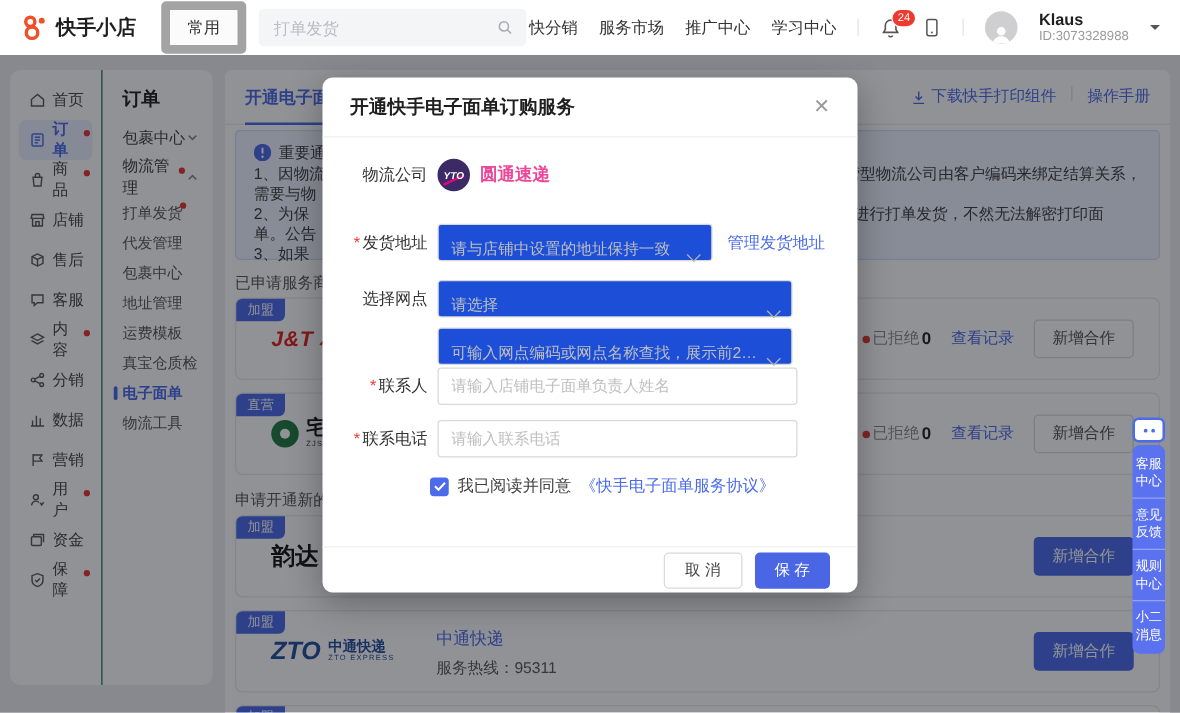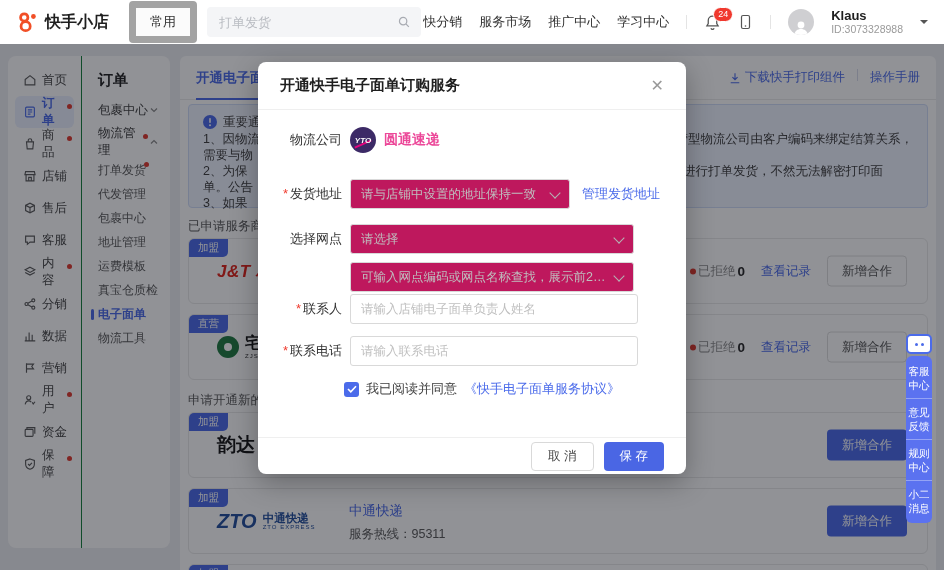--- a/index.html
+++ b/index.html
@@ -84,21 +84,21 @@
   .fitem{padding:6px 2px;font-size:10.5px;line-height:14px;color:#fff;text-align:center;cursor:pointer;border-top:1px solid rgba(255,255,255,0.35);}
   .fitem:first-child{border-top:none;}
   .modal{position:absolute;left:258px;top:62px;width:428px;height:412px;background:#fff;border-radius:8px;z-index:70;box-shadow:0 8px 28px rgba(0,0,0,0.3);font-size:13px;}
   .m-head{height:48px;display:flex;align-items:center;justify-content:space-between;padding:0 22px;border-bottom:1px solid #efefef;box-sizing:border-box;}
   .m-title{font-size:15px;font-weight:bold;color:#1f1f1f;}
   .m-close{font-size:16px;color:#999;cursor:pointer;line-height:1;}
   .m-row{position:absolute;left:0;display:flex;align-items:center;width:100%;box-sizing:border-box;}
   .m-label{width:84px;text-align:right;color:#333;flex:0 0 auto;font-size:13px;}
   .req{color:#f03b2e;margin-right:2px;}
   .m-ctl{margin-left:8px;display:flex;align-items:center;}
-  .select{height:30px;border:1px solid #d9d9d9;border-radius:3px;display:flex;align-items:center;padding:0 10px;box-sizing:border-box;color:#bfbfbf;background:#be185d;cursor:pointer;font-size:12.5px;}
+  .select{height:30px;border:1px solid #d9d9d9;border-radius:3px;display:flex;align-items:flex-end;padding:0 10px;box-sizing:border-box;color:#bfbfbf;background:#1d4ed8;cursor:pointer;font-size:12.5px;}
   .select .ph{overflow:hidden;white-space:nowrap;text-overflow:ellipsis;flex:1;}
   .dchev{width:7px;height:7px;border-right:1.3px solid #b5b5b5;border-bottom:1.3px solid #b5b5b5;transform:rotate(45deg);margin-left:8px;margin-top:-3px;flex:0 0 auto;}
   .w220{width:220px;}.w284{width:284px;}
   .tb{width:288px;height:30px;border:1px solid #d9d9d9;border-radius:3px;padding:0 10px;box-sizing:border-box;font-size:12.5px;color:#333;outline:none;font-family:inherit;}
   .tb::placeholder{color:#bfbfbf;}
   .mlink{color:#4b6bea;margin-left:12px;cursor:pointer;white-space:nowrap;}
   .yto{width:26px;height:26px;border-radius:50%;background:#3c2a66;color:#fff;font-size:8px;font-weight:bold;font-style:italic;display:flex;align-items:center;justify-content:center;position:relative;overflow:hidden;}
   .yto::after{content:"";position:absolute;width:18px;height:2px;background:#e5047e;transform:rotate(-24deg);bottom:8px;left:4px;}
   .yto span{position:relative;z-index:1;}
   .yto-name{margin-left:8px;color:#ec4899;font-weight:bold;font-size:14px;}

